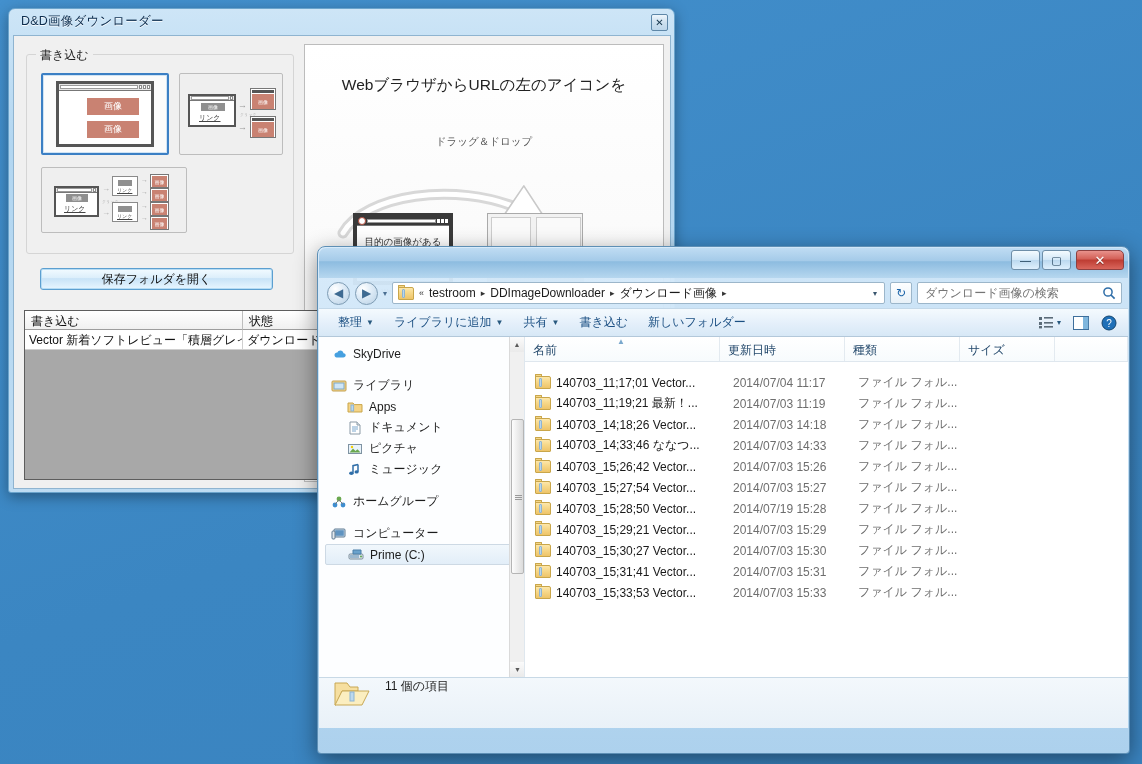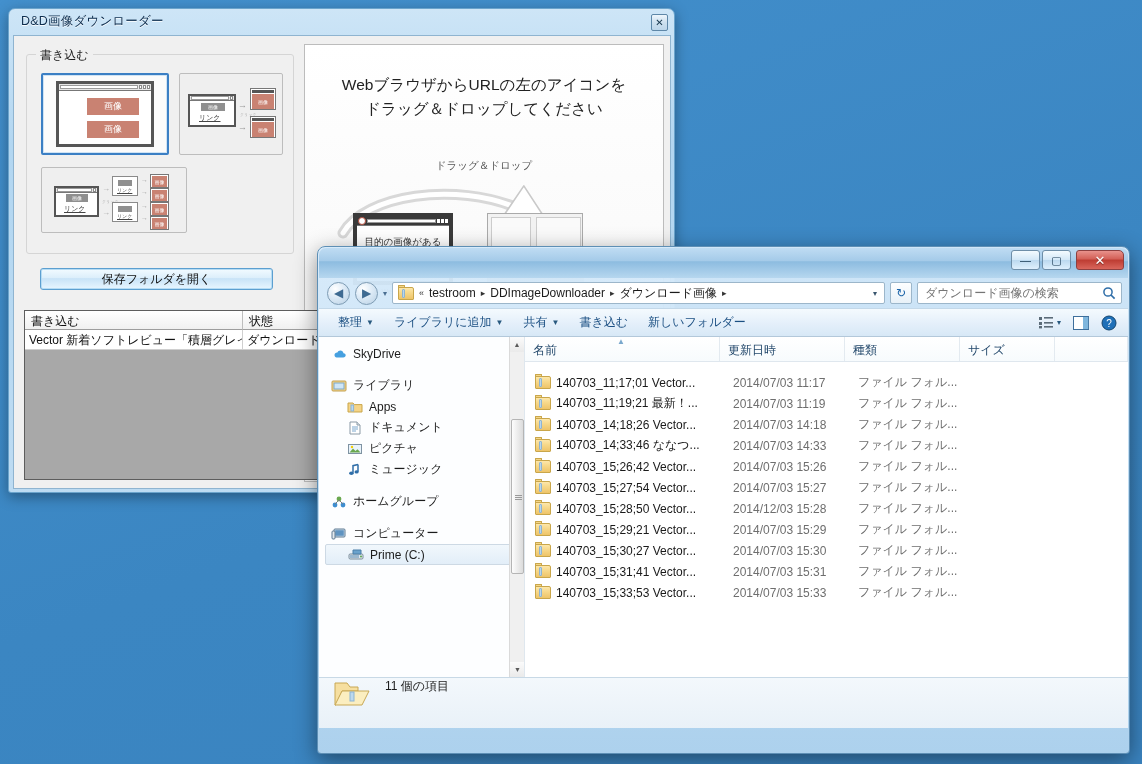--- a/index.html
+++ b/index.html
@@ -395,21 +395,20 @@
               <div class="img-chip-sm" style="height:11px;">画像</div>
             </div>
         </div>
       </div>
 
       <div id="open-folder-btn">保存フォルダを開く</div>
 
       <div id="preview-panel">
         <div id="preview-title">
           <div>WebブラウザからURLの左のアイコンを</div>
-          <div>ドラッグ＆ドロップしてください</div>
         </div>
         <div id="dd-hint">ドラッグ＆ドロップ</div>
 
         <div id="dnd-graphic">
           <svg width="360" height="125" viewBox="0 0 360 125">
             <path d="M38 58 C 60 20, 150 6, 215 34" fill="none" stroke="#d8d8d8" stroke-width="11" stroke-linecap="round"></path>
             <path d="M38 58 C 60 20, 150 6, 215 34" fill="none" stroke="#ffffff" stroke-width="5" stroke-linecap="round"></path>
             <path d="M205 14 L248 44 L228 50 L238 76 L220 84 L209 58 L193 70 Z" fill="#ffffff" stroke="#c9c9c9" stroke-width="1.6" stroke-linejoin="round" transform="rotate(22 220 48)"></path>
           </svg>
           
@@ -681,21 +680,21 @@
         <div id="files-top-pad"></div>
 
         <div id="file-rows">
             <div class="frow">
               <span class="folder-icon">
                 <span class="tab"></span>
                 <span class="back"></span>
                 <span class="spine"></span>
               </span>
               <div class="fcell " style="width: 169px; padding-left: 0px;">140703_11;17;01 Vector...</div>
-              <div class="fcell  dim" style="width: 125px;">2014/07/03 11:17</div>
+              <div class="fcell  dim" style="width: 125px;">2014/07/04 11:17</div>
               <div class="fcell  dim" style="width: 115px;">ファイル フォル...</div>
               <div class="fcell  dim" style="width: 95px;"></div>
             </div>
             <div class="frow">
               <span class="folder-icon">
                 <span class="tab"></span>
                 <span class="back"></span>
                 <span class="spine"></span>
               </span>
               <div class="fcell " style="width: 169px; padding-left: 0px;">140703_11;19;21 最新！...</div>
@@ -747,21 +746,21 @@
               <div class="fcell  dim" style="width: 115px;">ファイル フォル...</div>
               <div class="fcell  dim" style="width: 95px;"></div>
             </div>
             <div class="frow">
               <span class="folder-icon">
                 <span class="tab"></span>
                 <span class="back"></span>
                 <span class="spine"></span>
               </span>
               <div class="fcell " style="width: 169px; padding-left: 0px;">140703_15;28;50 Vector...</div>
-              <div class="fcell  dim" style="width: 125px;">2014/12/03 15:28</div>
+              <div class="fcell  dim" style="width: 125px;">2014/07/19 15:28</div>
               <div class="fcell  dim" style="width: 115px;">ファイル フォル...</div>
               <div class="fcell  dim" style="width: 95px;"></div>
             </div>
             <div class="frow">
               <span class="folder-icon">
                 <span class="tab"></span>
                 <span class="back"></span>
                 <span class="spine"></span>
               </span>
               <div class="fcell " style="width: 169px; padding-left: 0px;">140703_15;29;21 Vector...</div>

